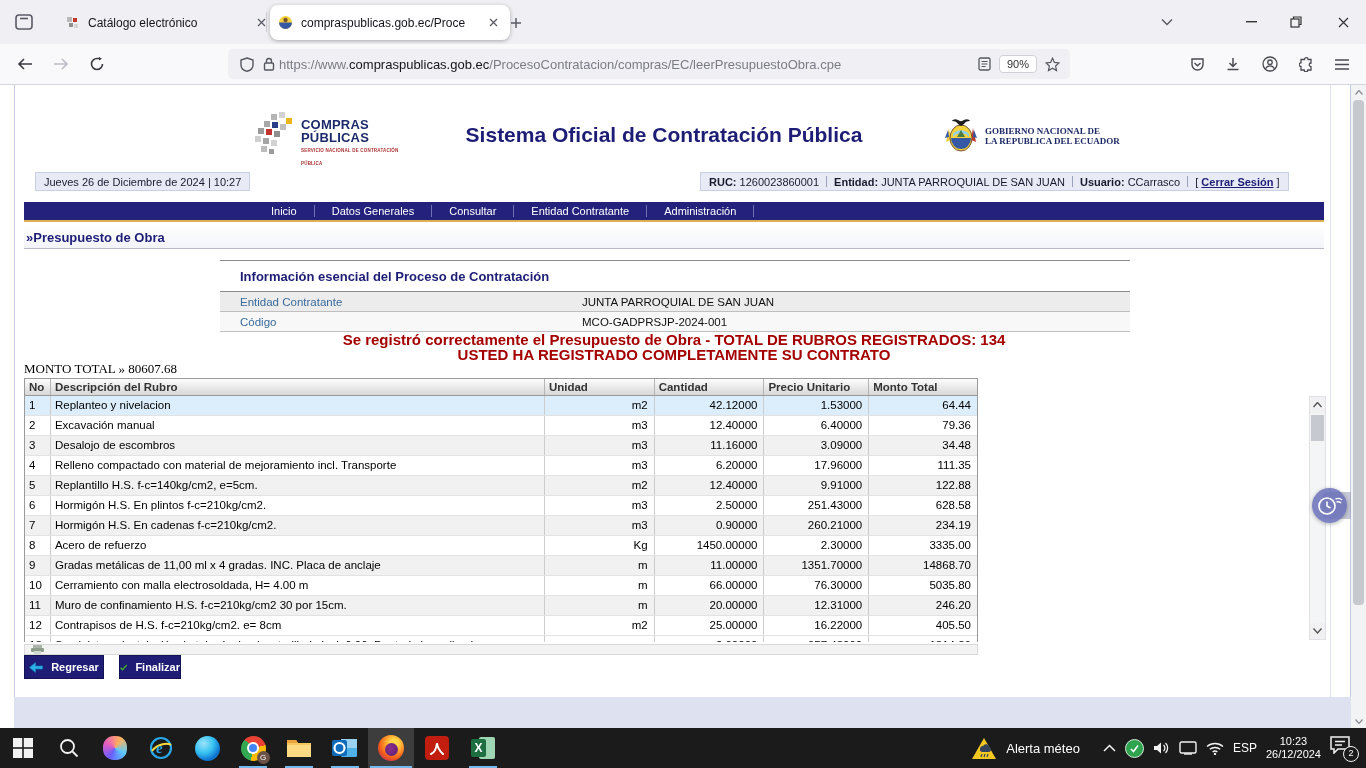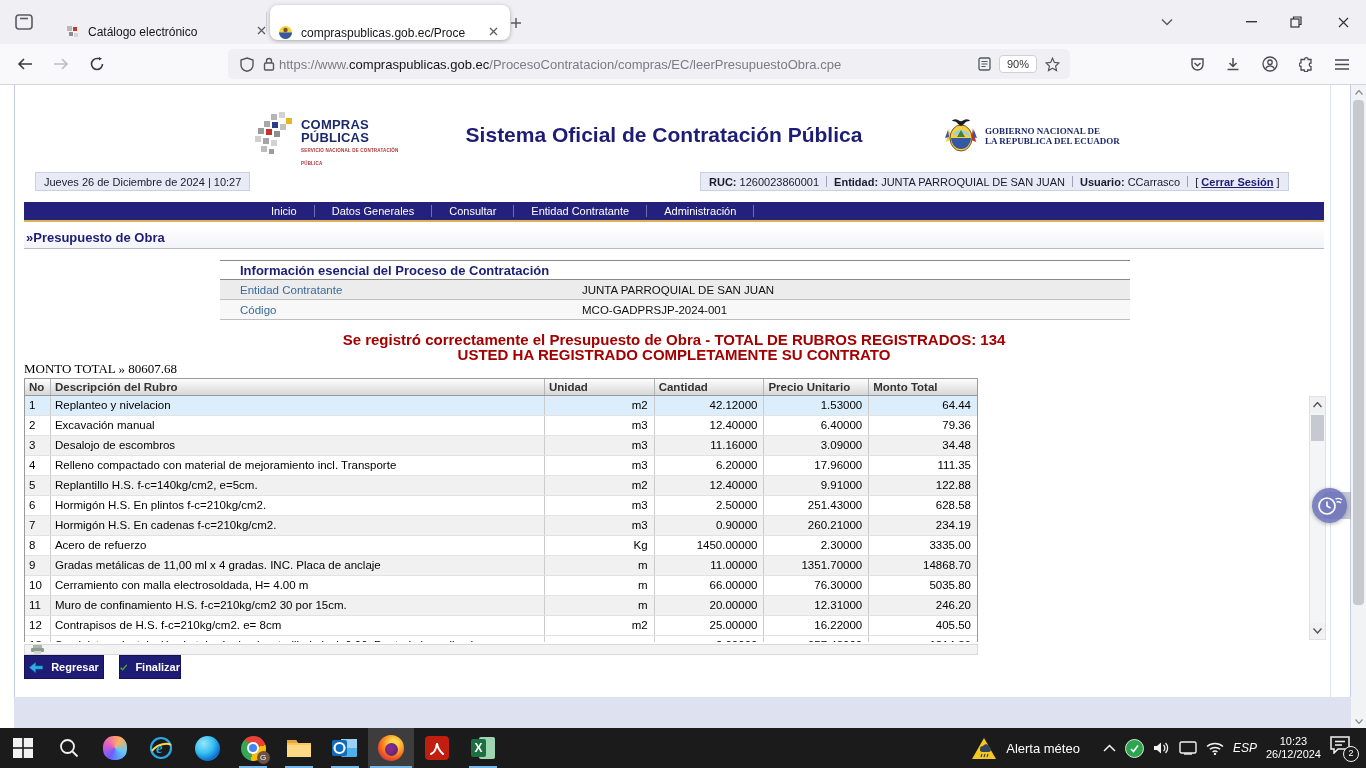--- a/index.html
+++ b/index.html
@@ -4,21 +4,21 @@
 <style>
   html,body{margin:0;padding:0;background:#fff;}
   #stage{position:relative;width:1366px;height:768px;overflow:hidden;
          font-family:"Liberation Sans",sans-serif;background:#fff;}
   .abs{position:absolute;}
   svg{display:block;}
 
   
   .tabbar{left:0;top:0;width:1366px;height:44px;background:#f0f0f4;}
   .fxview{left:10px;top:9px;width:28px;height:26px;border-radius:4px;display:flex;align-items:center;justify-content:center;}
-  .tab{top:6px;height:33px;display:flex;align-items:flex-end;padding:0 8px;border-radius:8px;color:#15141a;font-size:12px;}
+  .tab{top:6px;height:33px;display:flex;align-items:center;padding:0 8px;border-radius:8px;color:#15141a;font-size:12px;}
   .tab.inactive{left:58px;width:204px;}
   .tab.active{left:270px;width:224px;background:#fff;box-shadow:0 1px 4px rgba(0,0,0,.3);top:5px;height:35px;}
   .tab .title{flex:1;overflow:hidden;white-space:nowrap;text-overflow:clip;margin-left:8px;}
   .tabclose{width:18px;height:18px;display:flex;align-items:center;justify-content:center;border-radius:3px;}
   .tabsep{left:266px;top:12px;width:1px;height:20px;background:#cfcfd8;}
   .newtab{left:504px;top:11px;width:24px;height:24px;display:flex;align-items:center;justify-content:center;border-radius:4px;}
   .winbtn{top:10px;width:30px;height:24px;display:flex;align-items:center;justify-content:center;}
   .toolbar{left:0;top:44px;width:1366px;height:40px;background:#f9f9fb;border-bottom:1px solid #d4d4dc;}
   .navbtn{top:51px;width:26px;height:26px;display:flex;align-items:center;justify-content:center;border-radius:4px;}
   .urlbar{left:228px;top:49px;width:842px;height:30px;background:#f0f0f4;border-radius:5px;display:flex;align-items:center;}
@@ -37,21 +37,21 @@
   .pill{background:#e8ebf5;border:1px solid #c9d0e2;height:17px;display:flex;align-items:center;font-size:11px;color:#1a1a2e;padding:0 8px;}
   .pill b{font-weight:bold;}
   .pill .sep{width:1px;height:11px;background:#9aa2bb;margin:0 7px;}
   .menubar{left:24px;top:202px;width:1300px;height:18px;background:#23217c;display:flex;align-items:center;}
   .menubar .mi{color:#fff;font-size:11px;padding:0 17px;cursor:default;}
   .menubar .mdiv{width:1px;height:12px;background:#6f6fb4;}
   .goldline{left:24px;top:220px;width:1300px;height:2px;background:#dcb254;}
   .crumb{left:24px;top:227px;width:1300px;height:21px;border-bottom:1px solid #b9b9c6;background:linear-gradient(#fefefe,#f3f4fa);
          font-size:13px;font-weight:bold;color:#1d1d76;display:flex;align-items:center;}
   .infopanel{left:220px;top:260px;width:910px;}
-  .inftitle{height:20px;border-top:1px solid #8a8a8a;border-bottom:1px solid #8a8a8a;display:flex;align-items:center;
+  .inftitle{height:32px;border-top:1px solid #8a8a8a;border-bottom:1px solid #8a8a8a;display:flex;align-items:center;
             font-size:13px;font-weight:bold;color:#1d1d76;padding-left:20px;box-sizing:border-box;}
   .infrow{height:19px;display:flex;align-items:center;font-size:11.5px;border-bottom:1px solid #bfbfbf;}
   .infrow .lbl{width:342px;padding-left:20px;color:#3a6b9c;}
   .infrow .val{color:#111;}
   .infrow.r0{background:#ececec;}
   .infrow.r1{background:#f8f8f8;}
   .redmsg{left:24px;width:1300px;text-align:center;font-size:15px;font-weight:bold;color:#a40000;}
   .monto{left:24px;top:361px;font-family:"Liberation Serif",serif;font-size:13px;color:#000;}
 
   .thead{left:24px;top:378px;width:954px;height:18px;display:flex;background:linear-gradient(#fdfdfd,#d7d7d7);
@@ -607,21 +607,21 @@
         <path d="M10.5 4 a4 4 0 0 1 0 6 M12.5 2 a7 7 0 0 1 0 10" fill="none" stroke="#f2f2f2" stroke-width="1.3"></path>
       </svg>
       <svg width="18" height="14" viewBox="0 0 18 14">
         <rect x="1" y="1" width="16" height="11" rx="1.5" fill="none" stroke="#f2f2f2" stroke-width="1.4"></rect>
         <path d="M5 13 H13" stroke="#f2f2f2" stroke-width="1.4"></path>
       </svg>
       <svg width="18" height="13" viewBox="0 0 18 13">
         <path d="M1 4.5 a12 12 0 0 1 16 0 M3.8 7.3 a8 8 0 0 1 10.4 0 M6.6 10 a4 4 0 0 1 4.8 0" fill="none" stroke="#f2f2f2" stroke-width="1.5"></path>
         <circle cx="9" cy="12" r="1.2" fill="#f2f2f2"></circle>
       </svg>
-      <span class="traytxt" style="font-size:12px;font-style:italic;">ESP</span>
+      <span class="traytxt" style="font-size:12px;">ESP</span>
       <div class="trayclock">
         <div>10:23</div>
         <div>26/12/2024</div>
       </div>
       <div style="position:relative;width:26px;height:24px;">
         <svg width="20" height="18" viewBox="0 0 20 18">
           <path d="M1 1 H19 V13 H8 L4 17 V13 H1 Z" fill="none" stroke="#f2f2f2" stroke-width="1.5"></path>
           <path d="M5 5.5 h10 M5 9 h7" stroke="#f2f2f2" stroke-width="1.3"></path>
         </svg>
         <div style="position:absolute;right:-3px;bottom:-2px;width:14px;height:14px;border-radius:50%;background:#1b1b1b;border:1px solid #f2f2f2;color:#fff;font-size:9px;line-height:13px;text-align:center;">2</div>

